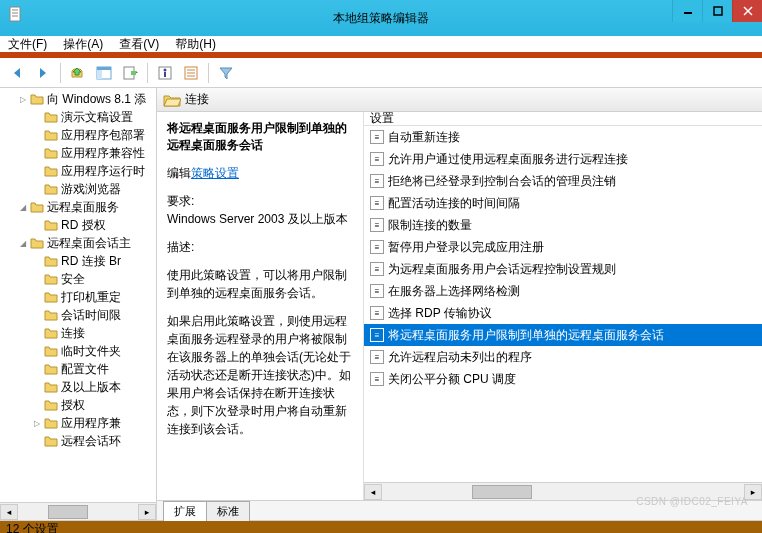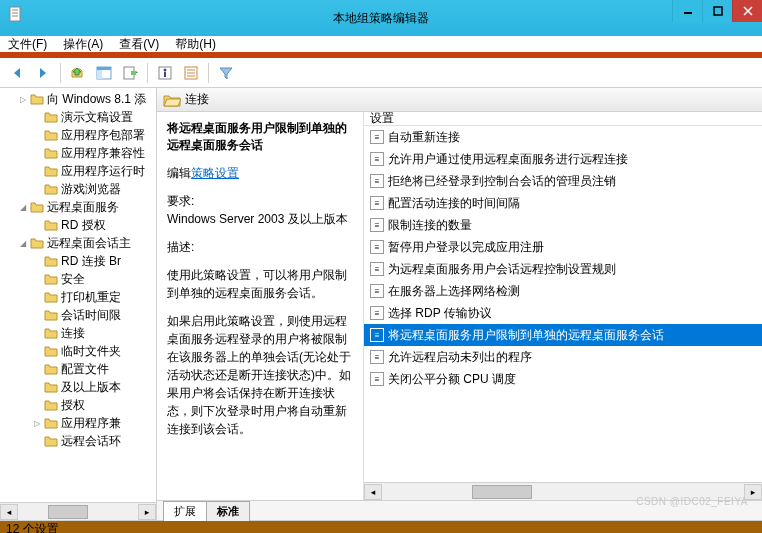--- a/index.html
+++ b/index.html
@@ -38,21 +38,21 @@
 .detail-pane a { color: #0066cc; text-decoration: underline; }
 .list-pane { flex: 1; display: flex; flex-direction: column; position: relative; }
 .list-header { height: 14px; border-bottom: 1px solid #e0e0e0; display: flex; align-items: center; padding-left: 6px; background: #fff; }
 .list-body { flex: 1; overflow: auto; }
 .list-row { height: 22px; display: flex; align-items: center; padding-left: 6px; gap: 4px; white-space: nowrap; }
 .list-row.sel { background: #0078d7; color: #fff; }
 .setting-icon { width: 14px; height: 14px; flex-shrink: 0; border: 1px solid #999; display: inline-flex; align-items: center; justify-content: center; font-size: 8px; }
 .list-row.sel .setting-icon { border-color: #fff; }
 .tabs-row { height: 20px; border-top: 1px solid #d0d0d0; display: flex; align-items: center; padding-left: 6px; background: #f5f5f5; }
 .tab { padding: 2px 10px; border: 1px solid #aaa; border-bottom: none; background: #fff; margin-right: -1px; font-size: 11px; }
-.tab.inactive { background: #eee; font-weight: bold; }
+.tab.inactive { background: #eee; }
 .statusbar { height: 18px; border-top: 1px solid #d0d0d0; padding-left: 6px; display: flex; align-items: center; background: #a16207; }
 .watermark { position: absolute; right: 14px; bottom: 26px; color: #c8c8c8; font-size: 10px; font-family: Arial; letter-spacing: 0.5px; pointer-events: none; }
 svg { display: block; }
 </style>
 </head>
 <body>
 
 <div class="titlebar">
   <svg class="icon-doc" viewBox="0 0 16 16">
       <rect x="2" y="1" width="10" height="14" fill="#fff" stroke="#888"></rect>

